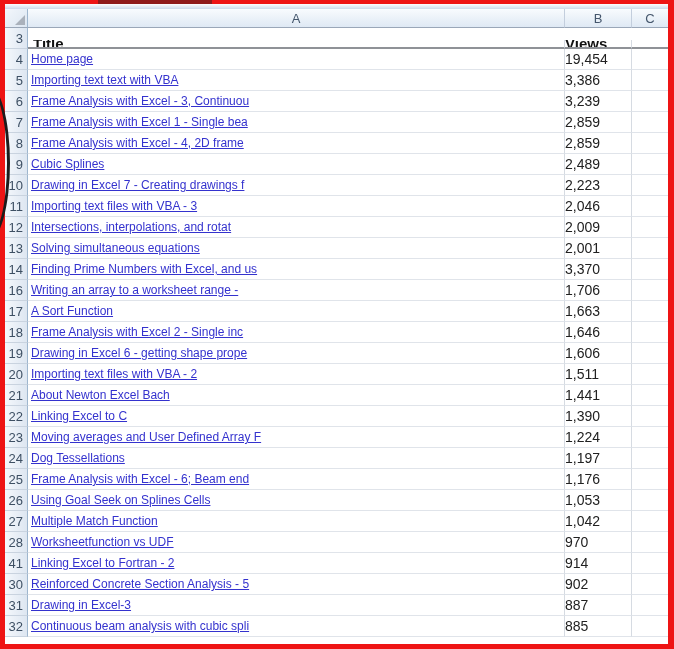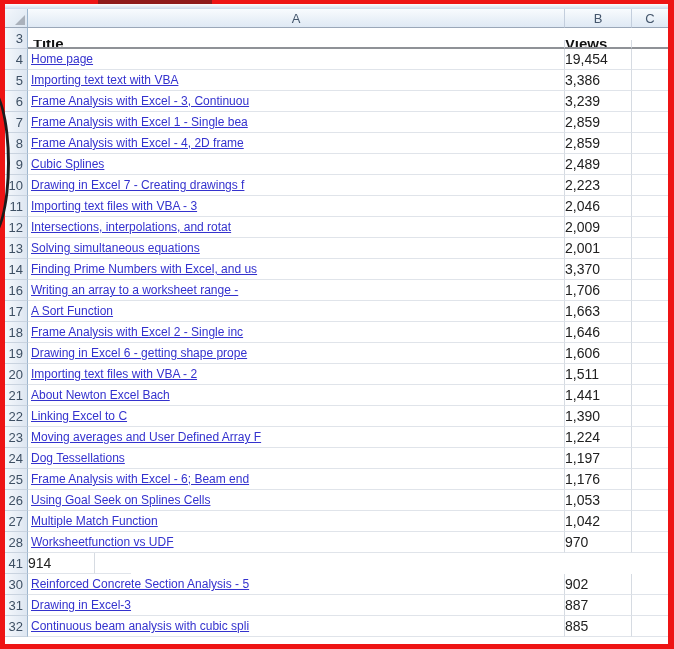--- a/index.html
+++ b/index.html
@@ -316,20 +316,23 @@
     <div class="row-header">28</div>
     <div class="cell a">
       <a>Worksheetfunction vs UDF</a>
     </div>
     <div class="cell b">970</div>
     <div class="cell c"></div>
   </div>
 
   <div class="grid-row">
     <div class="row-header">41</div>
+    <div class="cell a">
+      <a>Linking Excel to Fortran - 2</a>
+    </div>
     <div class="cell b">914</div>
     <div class="cell c"></div>
   </div>
 
   <div class="grid-row">
     <div class="row-header">30</div>
     <div class="cell a">
       <a>Reinforced Concrete Section Analysis - 5</a>
     </div>
     <div class="cell b">902</div>

